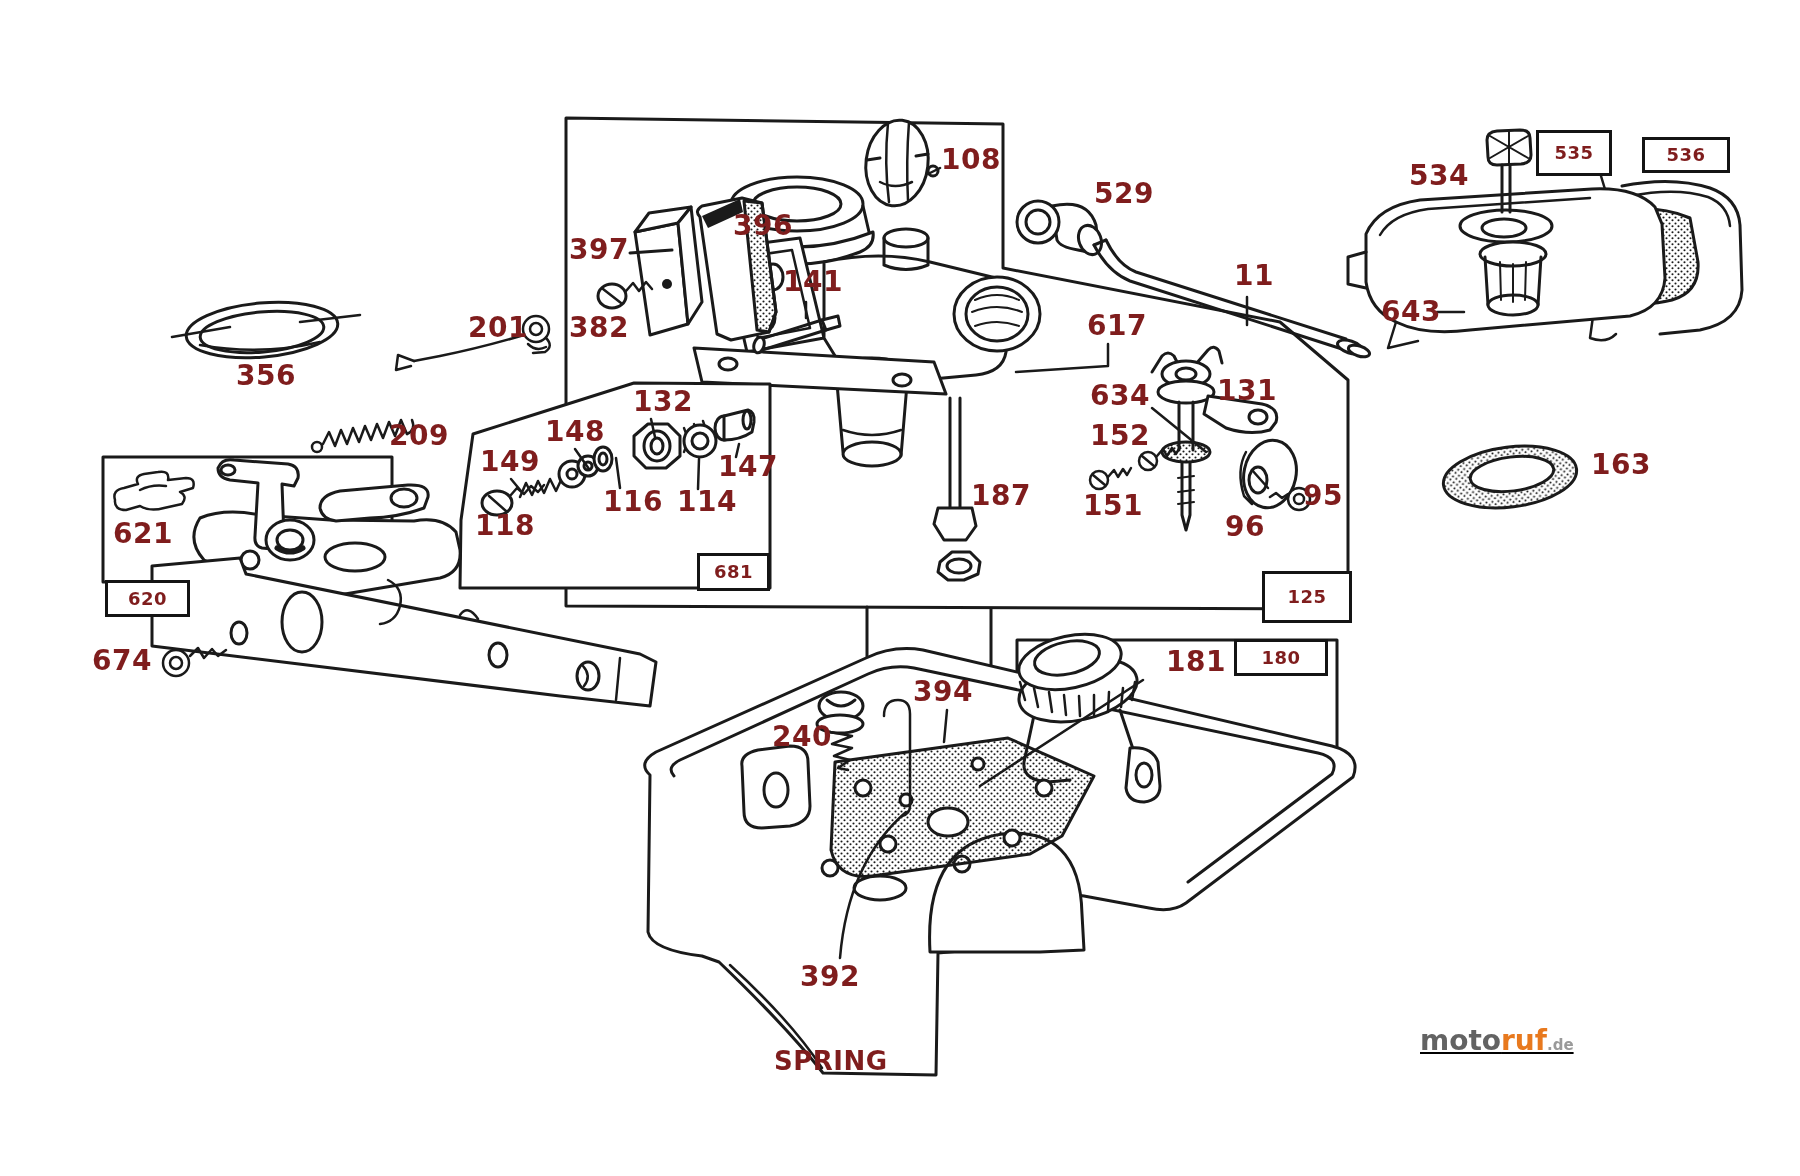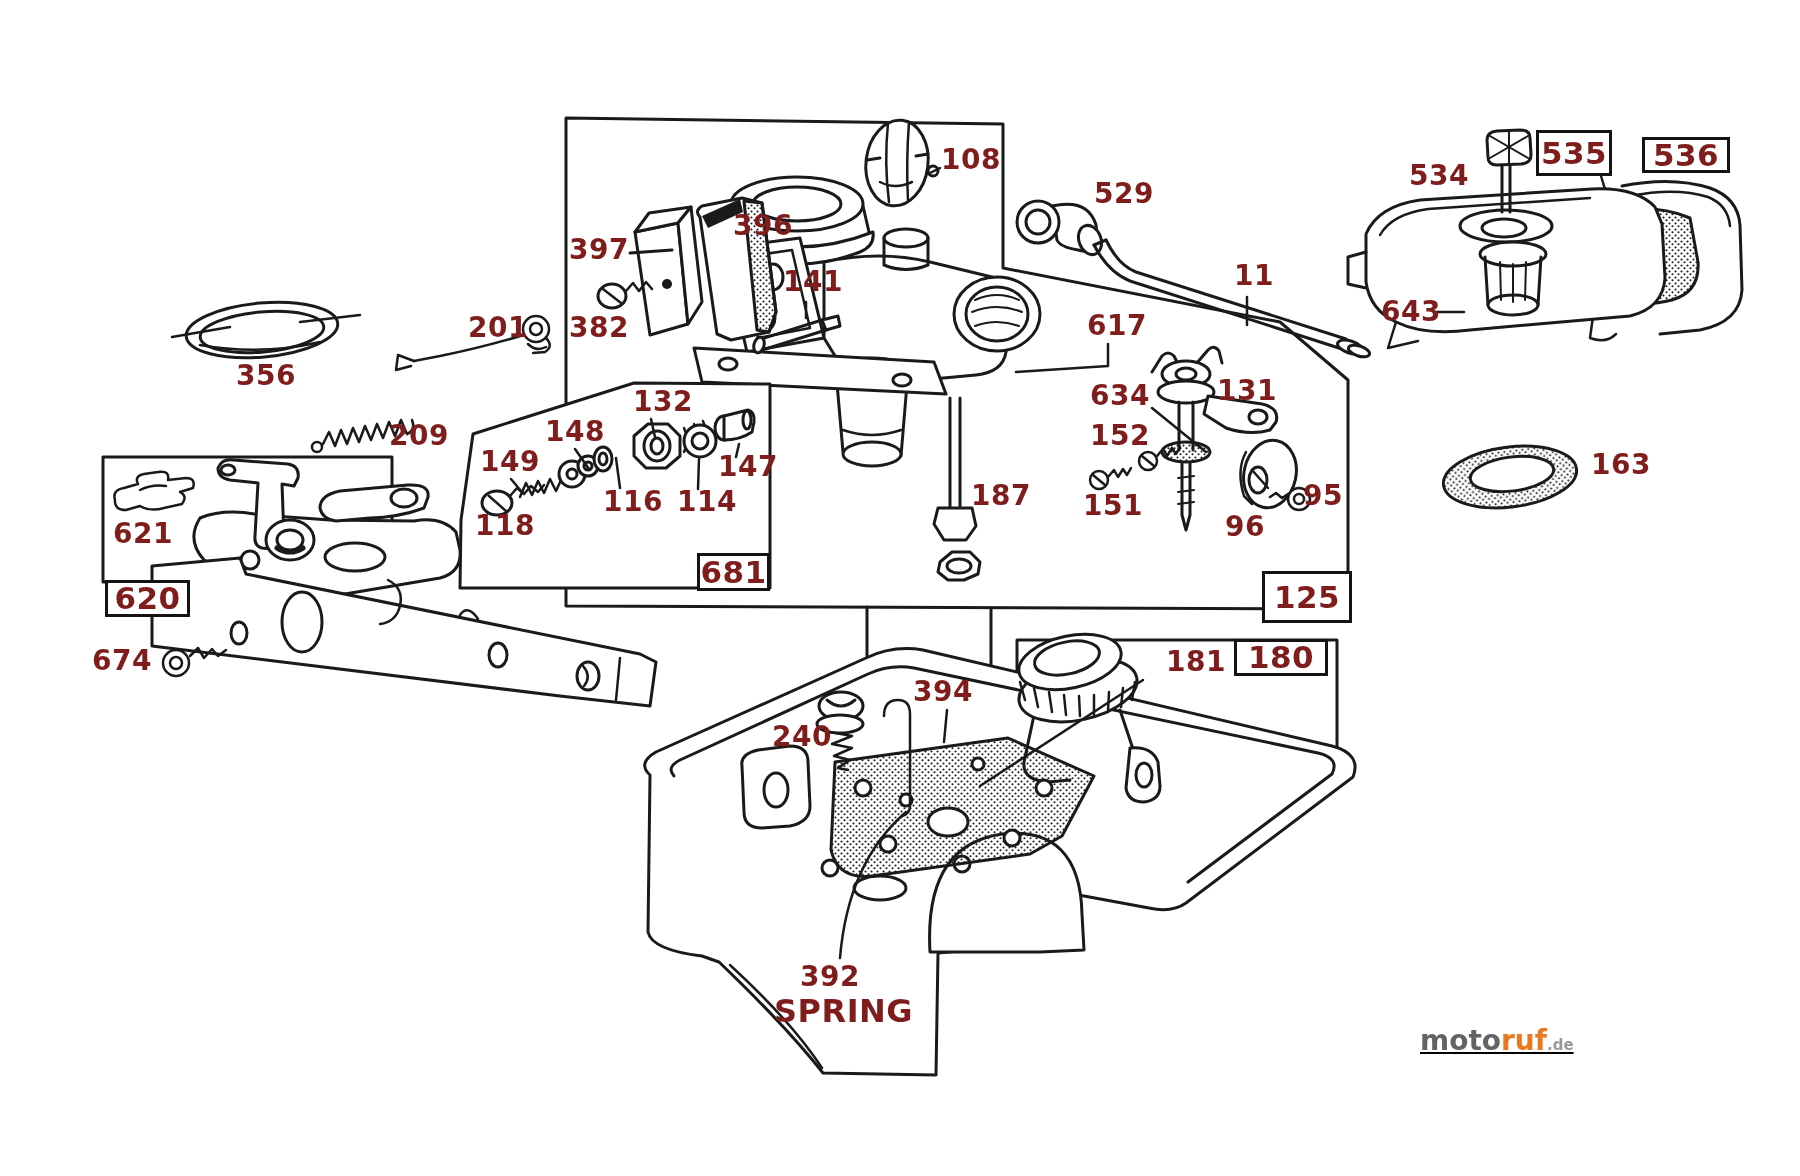--- a/index.html
+++ b/index.html
@@ -2,21 +2,21 @@
 <html><head>
 <meta charset="utf-8">
 <style>
   html,body{margin:0;padding:0;background:#fff;}
   #stage{position:relative;width:1800px;height:1176px;background:#fff;overflow:hidden;
          font-family:"DejaVu Sans",sans-serif;}
   #art{position:absolute;left:0;top:0;}
   .part-label{position:absolute;font:bold 28px "DejaVu Sans",sans-serif;color:#7f1d1d;
               letter-spacing:.5px;white-space:nowrap;line-height:1;}
   .part-label.boxed{border:3px solid #141414;background:#fff;display:flex;
-                    align-items:center;justify-content:center;font-size:31px;box-sizing:border-box;}
+                    align-items:center;justify-content:center;font-size:18px;box-sizing:border-box;}
   #watermark{position:absolute;left:1420px;top:1024px;font:bold 28px "DejaVu Sans",sans-serif;
              white-space:nowrap;text-decoration:underline;}
   #watermark .wm-de{font-size:15px;font-weight:bold;}
 </style>
 </head>
 <body>
 
 <div id="stage">
 
 <svg id="art" width="1800" height="1176" viewBox="0 0 1800 1176" stroke="#1a1a1a" fill="none" stroke-width="3" stroke-linecap="round" stroke-linejoin="round">
@@ -399,20 +399,20 @@
       <div class="part-label boxed" style="left: 1262px; top: 571px; width: 90px; height: 52px;">125</div>
       <div class="part-label" style="left: 1591px; top: 451px;">163</div>
       <div class="part-label" style="left: 113px; top: 520px;">621</div>
       <div class="part-label boxed" style="left: 105px; top: 580px; width: 85px; height: 37px;">620</div>
       <div class="part-label" style="left: 92px; top: 647px;">674</div>
       <div class="part-label" style="left: 772px; top: 723px;">240</div>
       <div class="part-label" style="left: 913px; top: 678px;">394</div>
       <div class="part-label" style="left: 1142px; top: 648px; margin-left: 24px;">181</div>
       <div class="part-label boxed" style="left: 1234px; top: 639px; width: 94px; height: 37px;">180</div>
       <div class="part-label" style="left: 800px; top: 963px;">392</div>
-      <div class="part-label" style="left: 774px; top: 995px; font-size: 32px;">SPRING</div>
+      <div class="part-label" style="left: 774px; top: 1048px; font-size: 26px;">SPRING</div>
     </div>
 
 <div id="watermark">
   <span style="color:#636363;">moto</span><span style="color:#e8791e;">ruf</span><span class="wm-de" style="color:#9a9a9a;">.de</span>
 </div>
 
 </div>
 
 </body></html>

